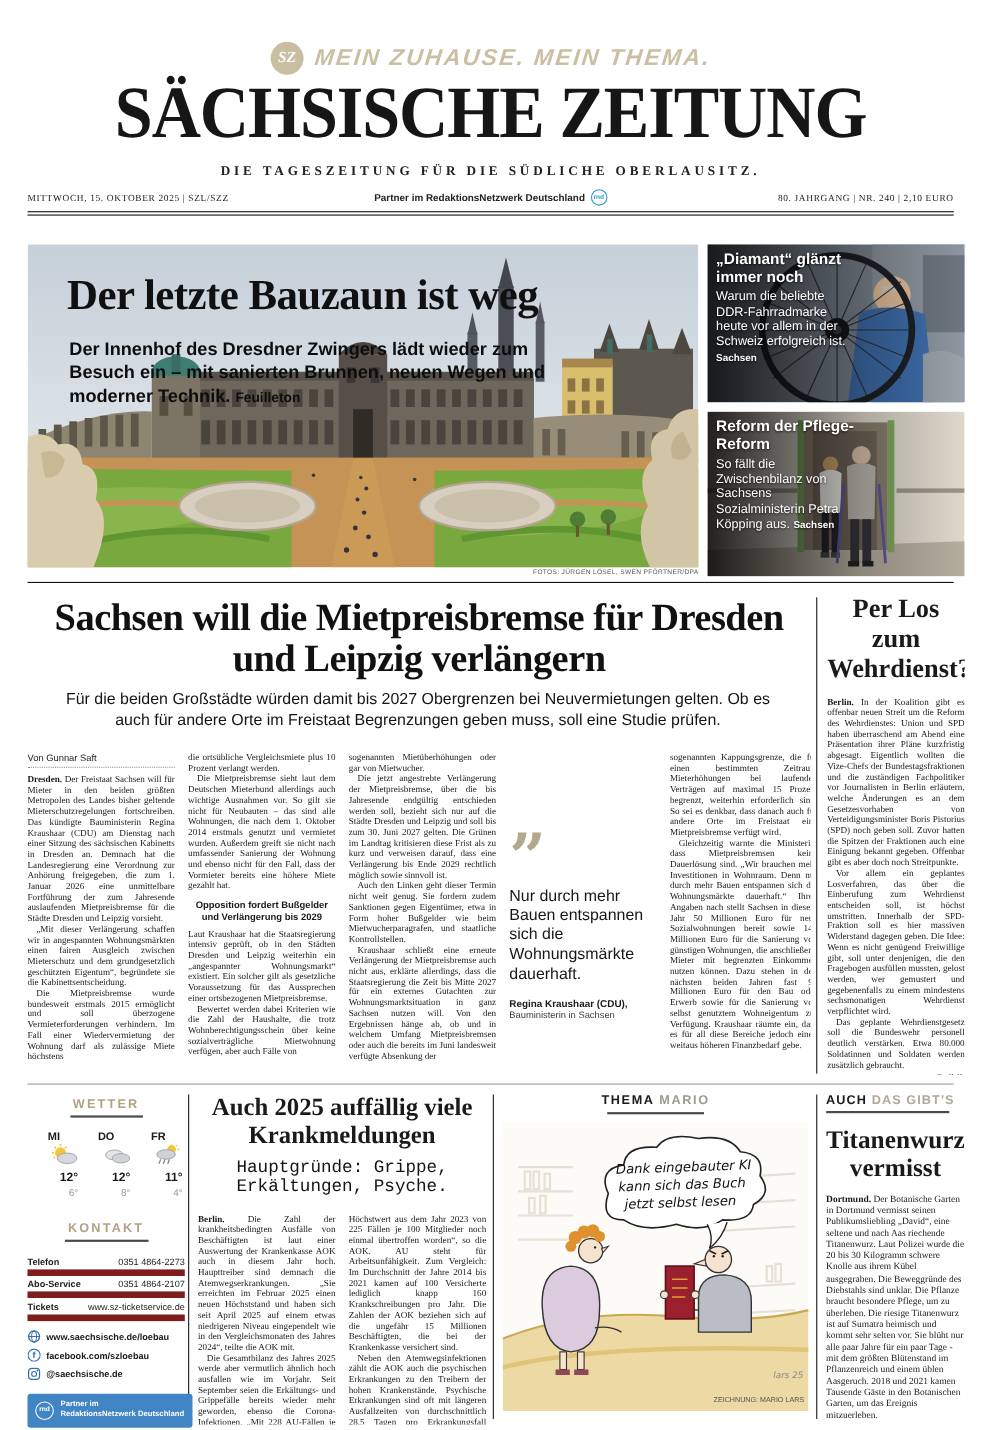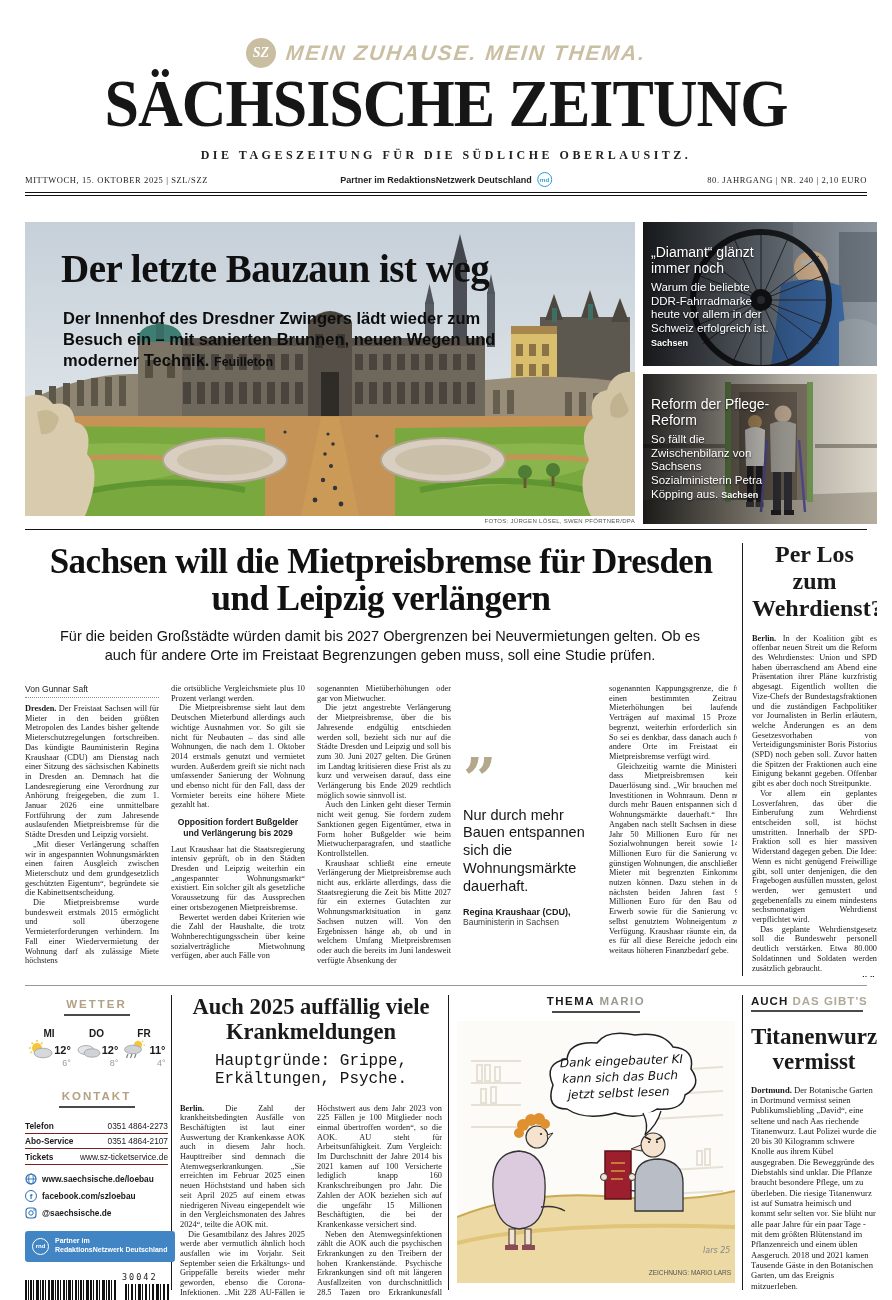--- a/index.html
+++ b/index.html
@@ -33,21 +33,21 @@
               font-weight:bold; font-size:16.5px; line-height:1.28; color:#0d0d0d; }
   .hero-dek .ref { font-size:12.5px; }
   .photo-credit { position:absolute; top:518px; left:25px; width:610px; text-align:right; font-family:"Liberation Sans",sans-serif;
                   font-size:6px; color:#555; letter-spacing:0.3px; }
   .hero-rule { position:absolute; top:529px; left:25px; right:25px; border-top:1.6px solid #111; }
 
   
   .promo { position:absolute; left:643px; width:234px; overflow:hidden; }
   .promo svg { position:absolute; top:0; left:0; }
   .promo-text { position:absolute; top:6px; left:8px; width:128px; color:#fff; font-family:"Liberation Sans",sans-serif; }
-  .promo-title { font-weight:normal; font-size:14px; line-height:1.12; text-shadow:0 1px 2px rgba(0,0,0,.8);margin-top:17px; }
+  .promo-title { font-weight:bold; font-size:14px; line-height:1.12; text-shadow:0 1px 2px rgba(0,0,0,.8); }
   .promo-body { margin-top:5px; font-size:11.5px; line-height:1.18; text-shadow:0 1px 2px rgba(0,0,0,.8); }
   .promo-body .ref { font-weight:bold; font-size:9px; }
 
   
   .article-headline { position:absolute; top:543px; left:25px; width:712px; text-align:center; font-weight:bold;
                       font-size:35px; line-height:1.07; letter-spacing:-0.5px; color:#111; }
   .standfirst { position:absolute; top:627px; left:55px; width:650px; text-align:center; font-family:"Liberation Sans",sans-serif;
                 font-size:14.5px; line-height:1.3; color:#141414; }
   .columns { position:absolute; top:684px; left:25px; width:712px; height:292px; display:flex; gap:12px; overflow:hidden; }
   .col { width:134px; flex:0 0 134px; overflow:hidden; }
@@ -73,26 +73,26 @@
 
   
   .vrule-b { position:absolute; top:995px; height:295px; border-left:1px solid #1a1a1a; }
   .sec-head { font-family:"Liberation Sans",sans-serif; font-weight:bold; font-size:11.5px; letter-spacing:2px; text-align:center; color:#b3a183; }
   .sec-head-ul { width:66px; border-top:2px solid #4a4a4a; margin:4px auto 0 auto; }
 
   .wx-col { position:absolute; top:998px; left:25px; width:143px; }
   .wx-days { display:flex; justify-content:space-between; margin-top:12px; padding:0 2px; }
   .wx-day { width:44px; text-align:center; font-family:"Liberation Sans",sans-serif; }
   .wx-label { font-weight:bold; font-size:10px; }
-  .wx-temps { display:flex; align-items:flex-start; justify-content:center; gap:1px; margin-top:1px; }
+  .wx-temps { display:flex; align-items:flex-end; justify-content:center; gap:1px; margin-top:1px;flex-direction:column; }
   .wx-hi { font-weight:bold; font-size:11px; }
   .wx-lo { font-size:9px; color:#999; display:block; text-align:right; }
   .kontakt { margin-top:22px; }
   .contact-rows { margin-top:10px; font-family:"Liberation Sans",sans-serif; font-size:8.3px; }
-  .c-row { display:flex; justify-content:space-between; border-bottom:1px solid #7f1d1d; padding:2.5px 0 2px 0; }
+  .c-row { display:flex; justify-content:space-between; border-bottom:6px solid #7f1d1d; padding:2.5px 0 2px 0; }
   .c-row b { font-weight:bold; }
   .socials { margin-top:8px; font-family:"Liberation Sans",sans-serif; font-size:8.3px; font-weight:bold; }
   .s-row { display:flex; align-items:center; gap:5px; margin-top:5px; }
   .rnd-banner { margin-top:12px; width:150px; height:31px; background:#4285c4; border-radius:3px; display:flex; align-items:center;
                 gap:6px; padding:0 7px; color:#fff; font-family:"Liberation Sans",sans-serif; }
   .rnd-circ { width:17px; height:17px; flex:0 0 17px; border-radius:50%; border:1.5px solid #fff; font-size:6px; font-weight:bold;
               display:flex; align-items:center; justify-content:center; }
   .rnd-txt { font-size:7px; font-weight:bold; line-height:1.25; }
   .barcode-wrap { position:relative; margin-top:10px; width:150px; height:62px; font-family:"DejaVu Sans Mono",monospace; }
   .bc-addon-digits { position:absolute; left:97px; top:0; font-size:8.5px; letter-spacing:2px; }

